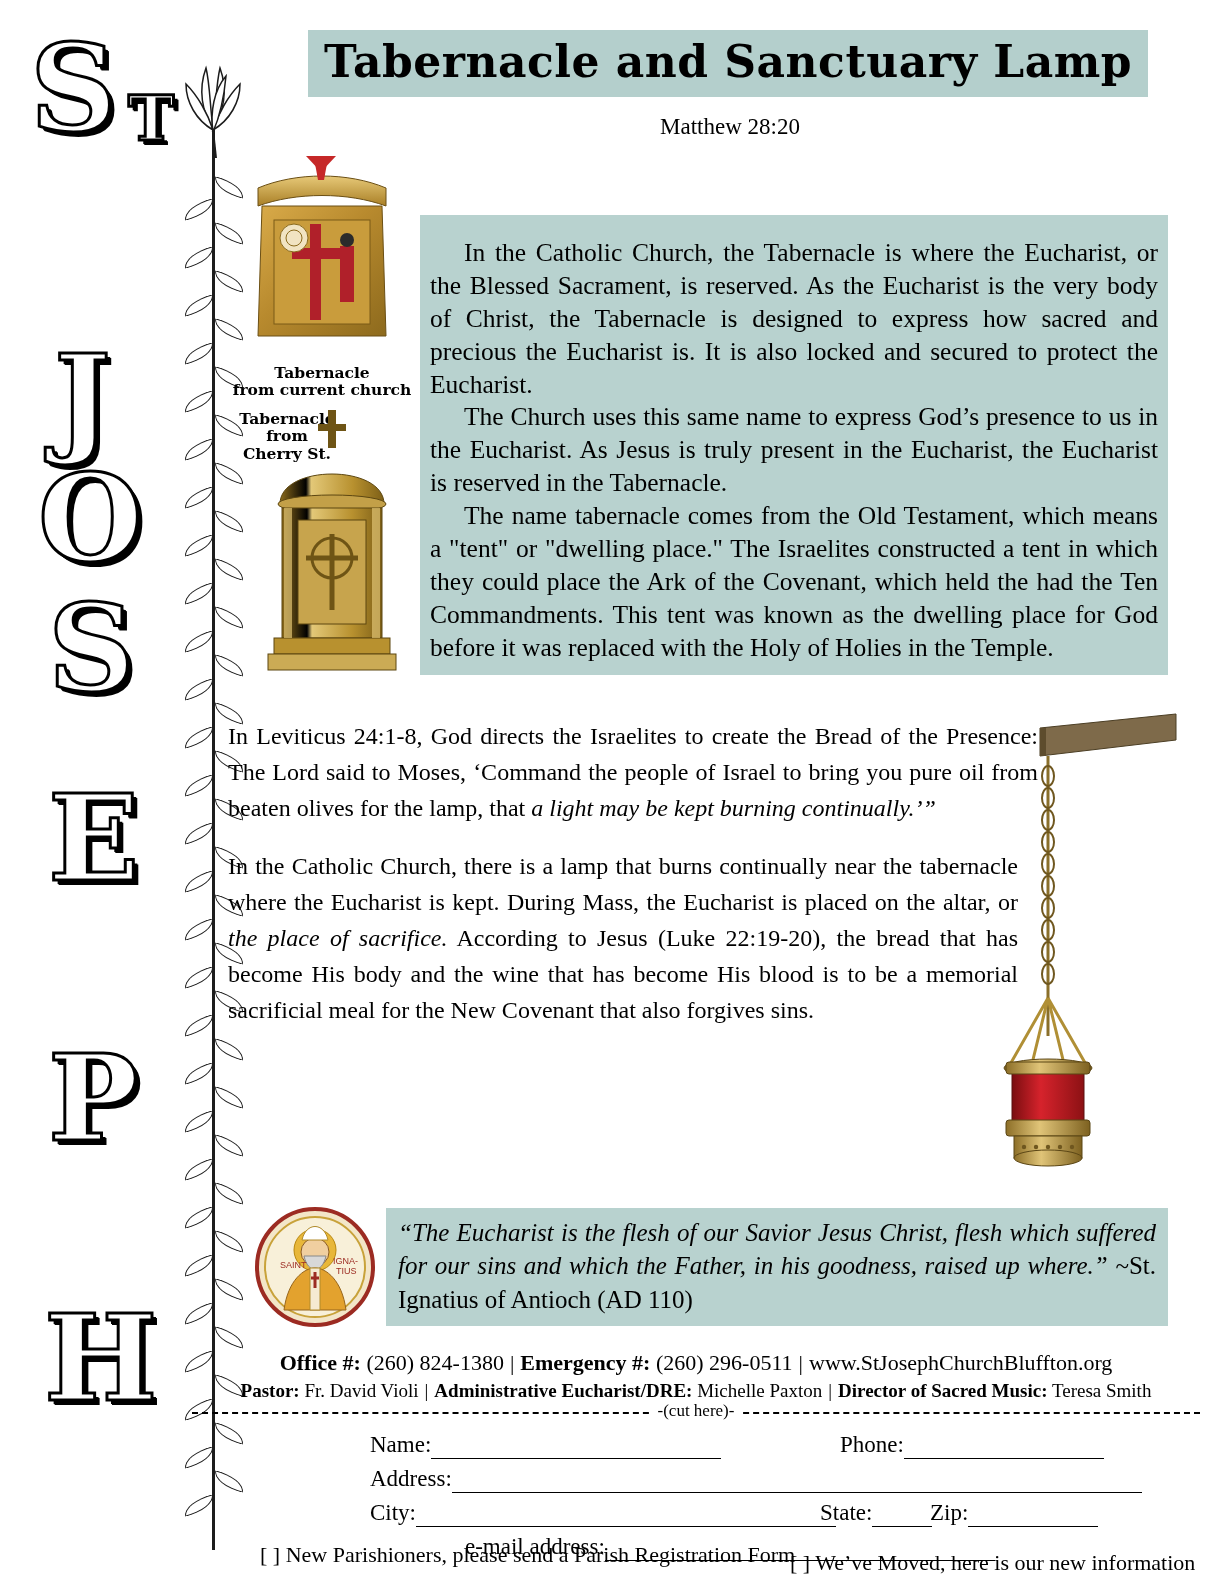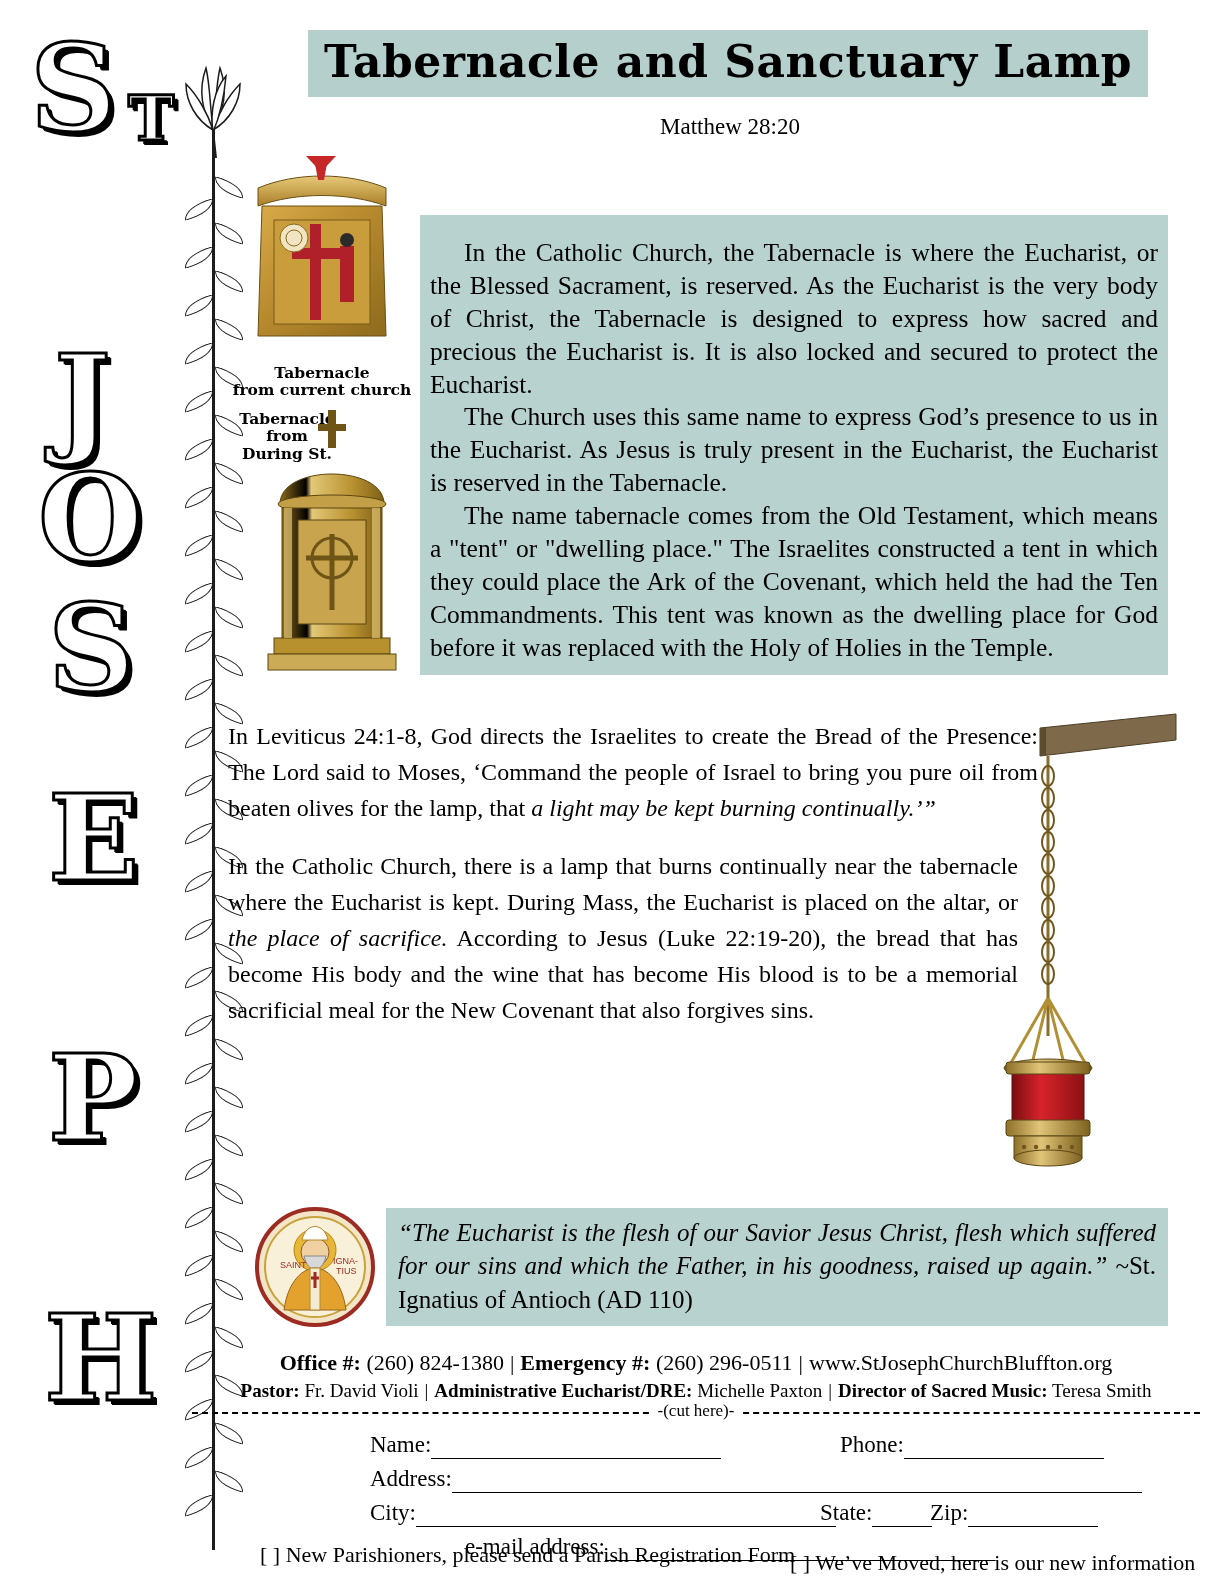--- a/index.html
+++ b/index.html
@@ -371,21 +371,21 @@
   <path d="M70 6 L100 6 L85 22 Z" fill="#c62828"></path>
 </svg>
 <div class="cap cap-current">
   <div>Tabernacle</div>
   <div>from current church</div>
 </div>
 
 <div class="cap cap-cherry">
   <div>Tabernacle</div>
   <div>from</div>
-  <div>During St.</div>
+  <div>Cherry St.</div>
 </div>
 
 <svg class="tab-cherry" viewBox="0 0 165 275">
   <defs>
     <linearGradient id="goldC" x1="0" y1="0" x2="1" y2="0">
       <stop offset="0%" stop-color="#8c6b1c"></stop>
       <stop offset="25%" stop-color="#dec municipal"></stop>
       <stop offset="30%" stop-color="#e3c878"></stop>
       <stop offset="70%" stop-color="#b8912f"></stop>
       <stop offset="100%" stop-color="#7d5f17"></stop>
@@ -490,21 +490,21 @@
 
   <path d="M30 104 C34 74 50 62 61 62 C72 62 88 74 92 104 Z" fill="#e3a22e" stroke="#96641a"></path>
   <path d="M56 62 L66 62 L66 104 L56 104 Z" fill="#f5ead2" stroke="#b08a2a"></path>
   <path d="M57 72 L65 72 M61 66 L61 82" stroke="#9c2b22" stroke-width="3"></path>
   <text x="26" y="62" font-family="Liberation Sans, sans-serif" font-size="9" fill="#9c2b22">SAINT</text>
   <text x="79" y="58" font-family="Liberation Sans, sans-serif" font-size="9" fill="#9c2b22">IGNA-</text>
   <text x="82" y="68" font-family="Liberation Sans, sans-serif" font-size="9" fill="#9c2b22">TIUS</text>
 </svg>
 
 <div class="quote-box">
-  <p><span>“The Eucharist is the flesh of our Savior Jesus Christ, flesh which suffered for our sins and which the Father, in his goodness, raised up again.” </span><span class="attr">~St. Ignatius of Antioch (AD 110)</span></p>
+  <p><span>“The Eucharist is the flesh of our Savior Jesus Christ, flesh which suffered for our sins and which the Father, in his goodness, raised up where.” </span><span class="attr">~St. Ignatius of Antioch (AD 110)</span></p>
 </div>
 
 <div class="contact">
   <div class="line1">
     <b>Office #:</b><span> (260) 824-1380</span><span class="sep">|</span><b>Emergency #:</b><span> (260) 296-0511</span><span class="sep">|</span><span>www.StJosephChurchBluffton.org</span>
   </div>
   <div class="line2">
     <b>Pastor:</b><span> Fr. David Violi</span><span class="sep">|</span><b>Administrative Eucharist/DRE:</b><span> Michelle Paxton</span><span class="sep">|</span><b>Director of Sacred Music:</b><span> Teresa Smith</span>
   </div>
 </div>

